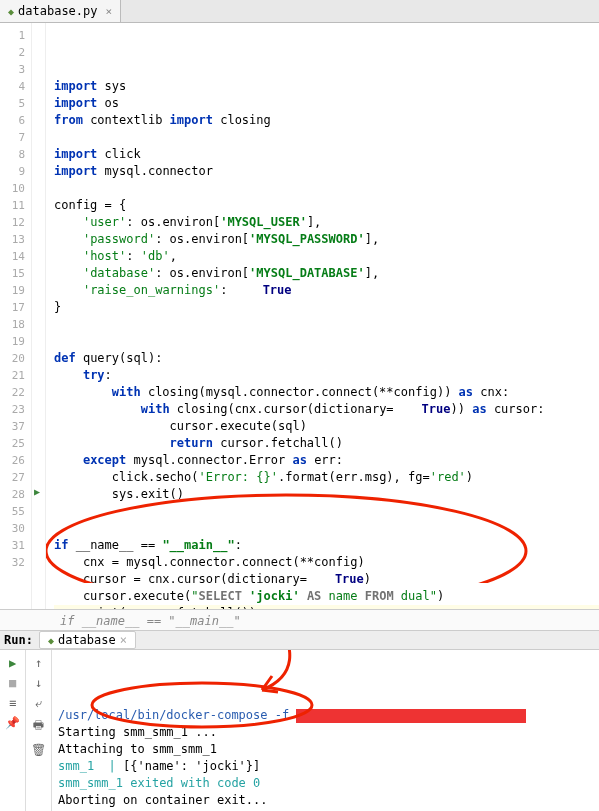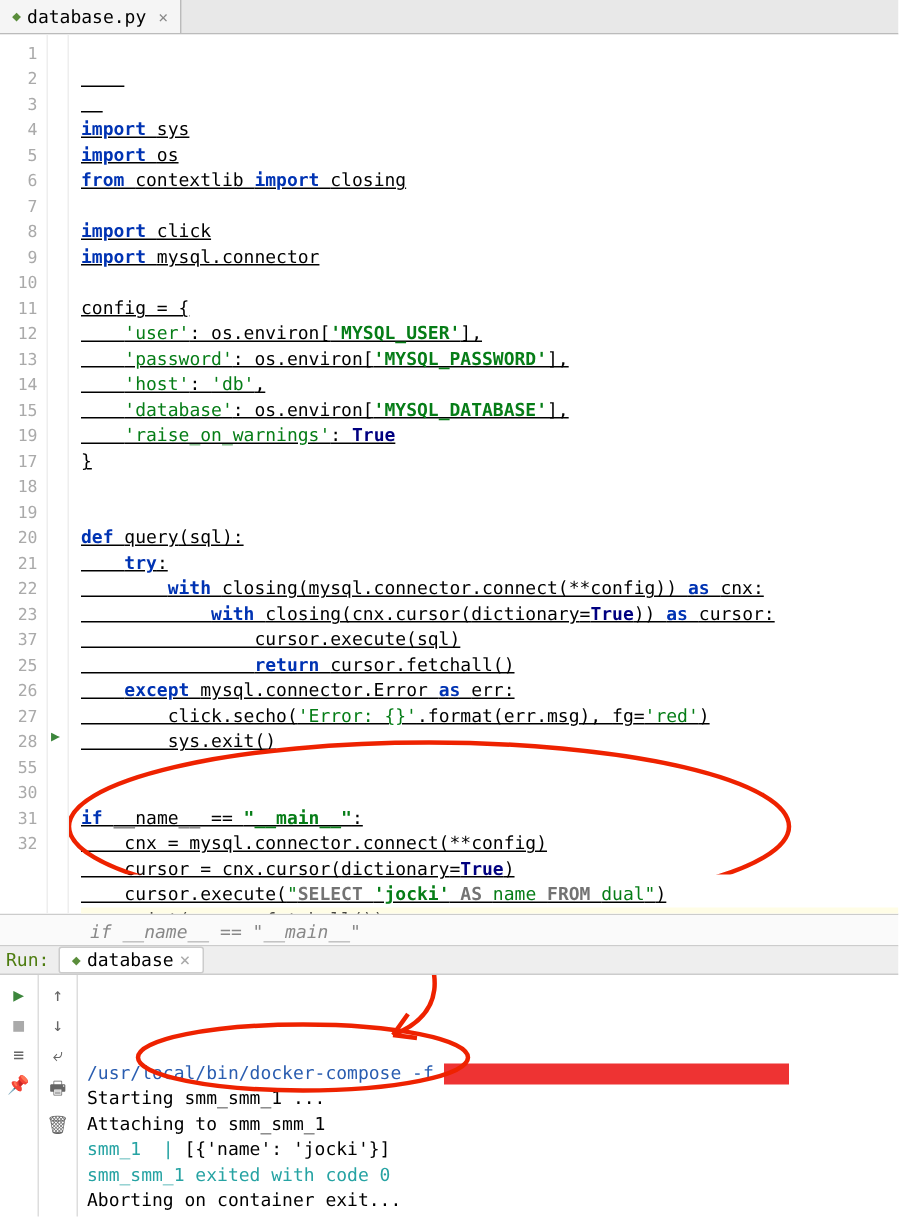--- a/index.html
+++ b/index.html
@@ -7,38 +7,38 @@
 
   .tabbar { display: flex; background: #e8e8e8; border-bottom: 1px solid #bbb; height: 24px; align-items: stretch; }
   .tab { background: #f5f5f5; border-right: 1px solid #bbb; padding: 3px 8px; display: flex; align-items: center; gap: 4px; }
   .tab .icon { color: #5a8d3b; font-size: 10px; }
   .tab .close { color: #888; margin-left: 4px; cursor: pointer; font-size: 11px; }
 
   .editor { display: flex; flex: 1 1 auto; overflow: hidden; background: #fff; position: relative; }
   .gutter { width: 32px; text-align: right; color: #aaa; padding: 4px 6px 4px 0; border-right: 1px solid #eee; user-select: none; line-height: 17px; font-size: 11px;}
   .marker-col { width: 14px; border-right: 1px solid #eee; position: relative; }
   .marker-col .play { position: absolute; left: 2px; color: #3c863c; font-size: 10px; }
-  .code { flex: 1; padding: 4px 0 4px 8px; line-height: 17px; white-space: pre; position: relative; font-size: 12px; text-decoration: underline; }
+  .code { flex: 1; padding: 4px 0 4px 8px; line-height: 17px; white-space: pre; position: relative; font-size: 12px; }
   .line { height: 17px; }
   .hl-line { background: #fffde6; }
 
   
   .kw { color: #0033b3; font-weight: bold; }
   .mod { color: #000; }
   .str { color: #067d17; }
   .strb { color: #067d17; font-weight: bold;}
-  .lit { color: #000080; font-weight:bold; }
+  .lit { color: #000080; font-weight:bold;margin-left:28px; }
   .fn { color: #000; }
   .sqlkw { color: #737373; font-weight: bold; }
 
   .breadcrumb { border-top: 1px solid #ccc; border-bottom: 1px solid #ccc; padding: 3px 60px; color: #888; background: #fafafa; font-style: italic; height: 22px; line-height:16px;}
 
   .run-panel { display: flex; flex-direction: column; height: 180px; border-top: 0; }
   .run-header { display: flex; align-items: center; background: #eee; height: 22px; padding: 0 4px; border-bottom: 1px solid #ccc; gap: 6px; }
-  .run-header .lbl { font-weight: normal; color: #4d7c0f; }
+  .run-header .lbl { font-weight: bold; color: #000000; }
   .run-header .runtab { background: #fff; border: 1px solid #ccc; padding: 1px 8px; display:flex; align-items:center; gap:4px; border-radius:2px;}
   .run-body { display: flex; flex: 1; background: #fff; }
   .tool-col { width: 26px; border-right: 1px solid #ddd; display: flex; flex-direction: column; align-items: center; gap: 6px; padding-top: 6px; color: #666;}
   .tool-col .btn { font-size: 12px; cursor: pointer; }
   .tool-col .play2 { color: #3c863c; }
   .tool-col .stop { color: #aaa; }
   .output { flex: 1; padding: 6px 6px; line-height: 17px; white-space: pre; font-size: 12px; position: relative;}
   .out-blue { color: #2a5db0; }
   .out-cyan { color: #26a3a3; margin-top: 32px; }
   .out-black { color: #000; }

